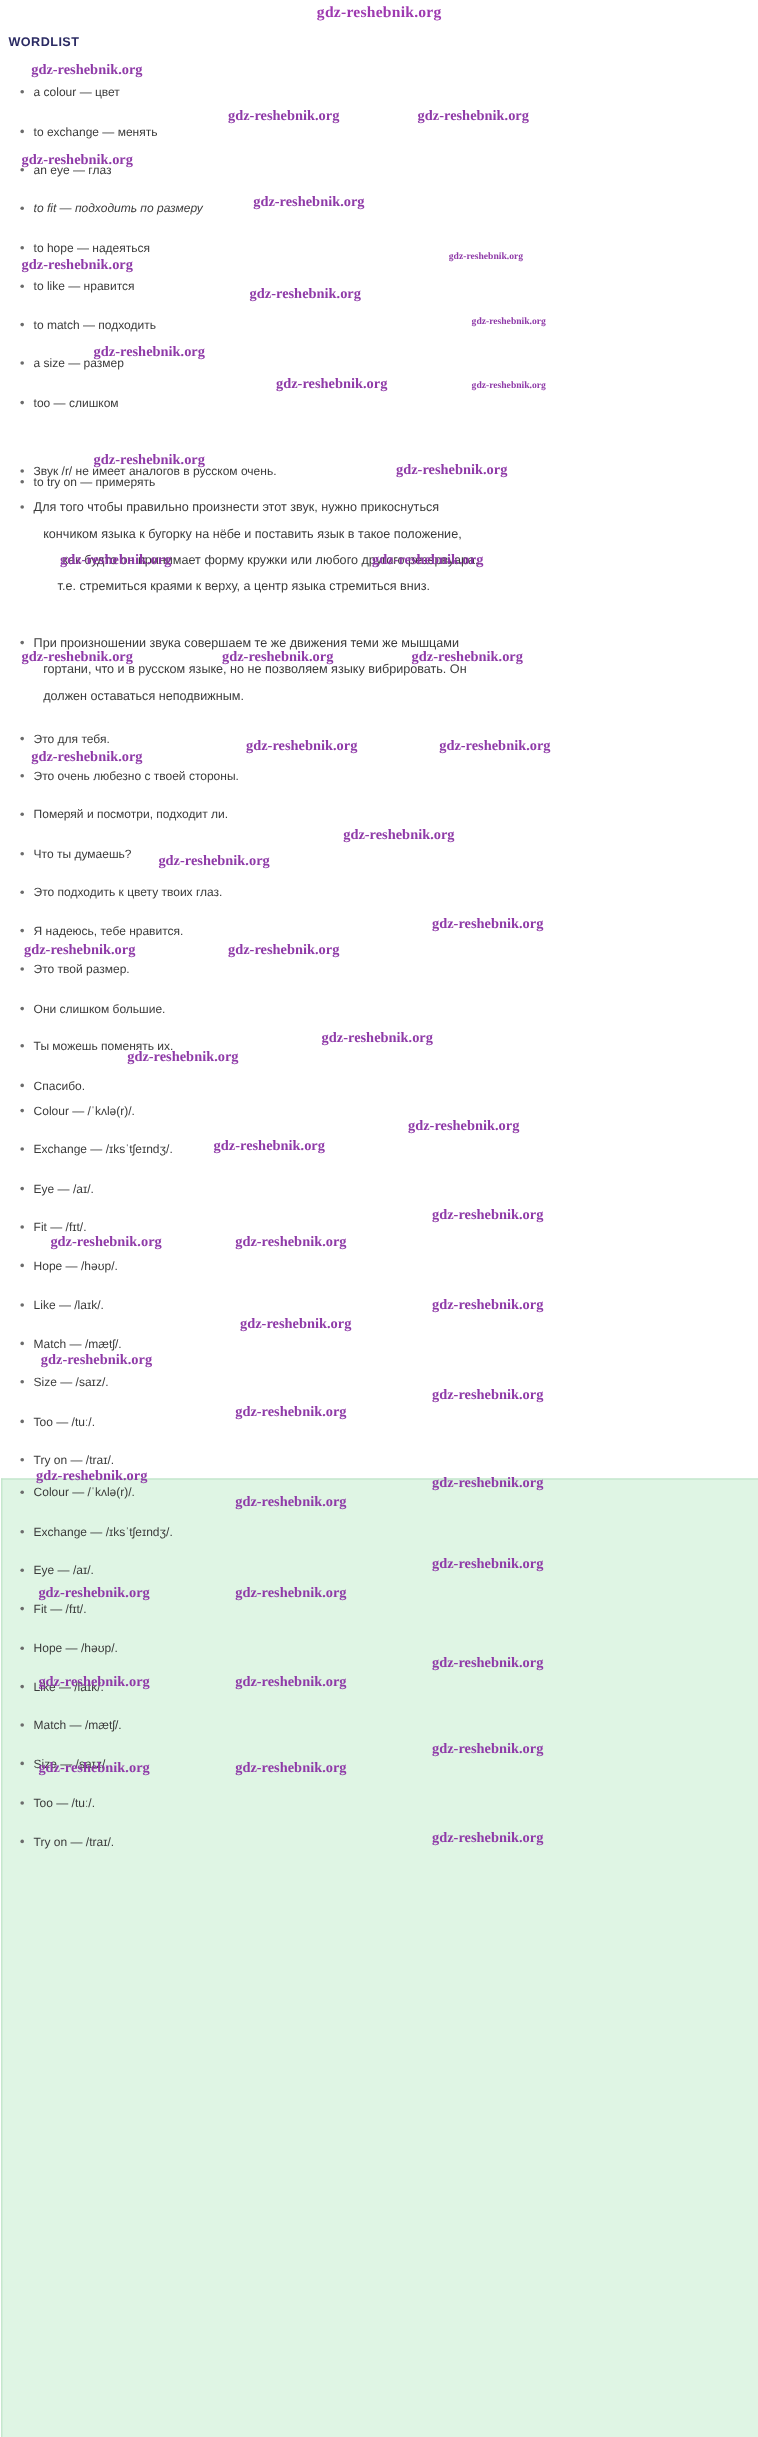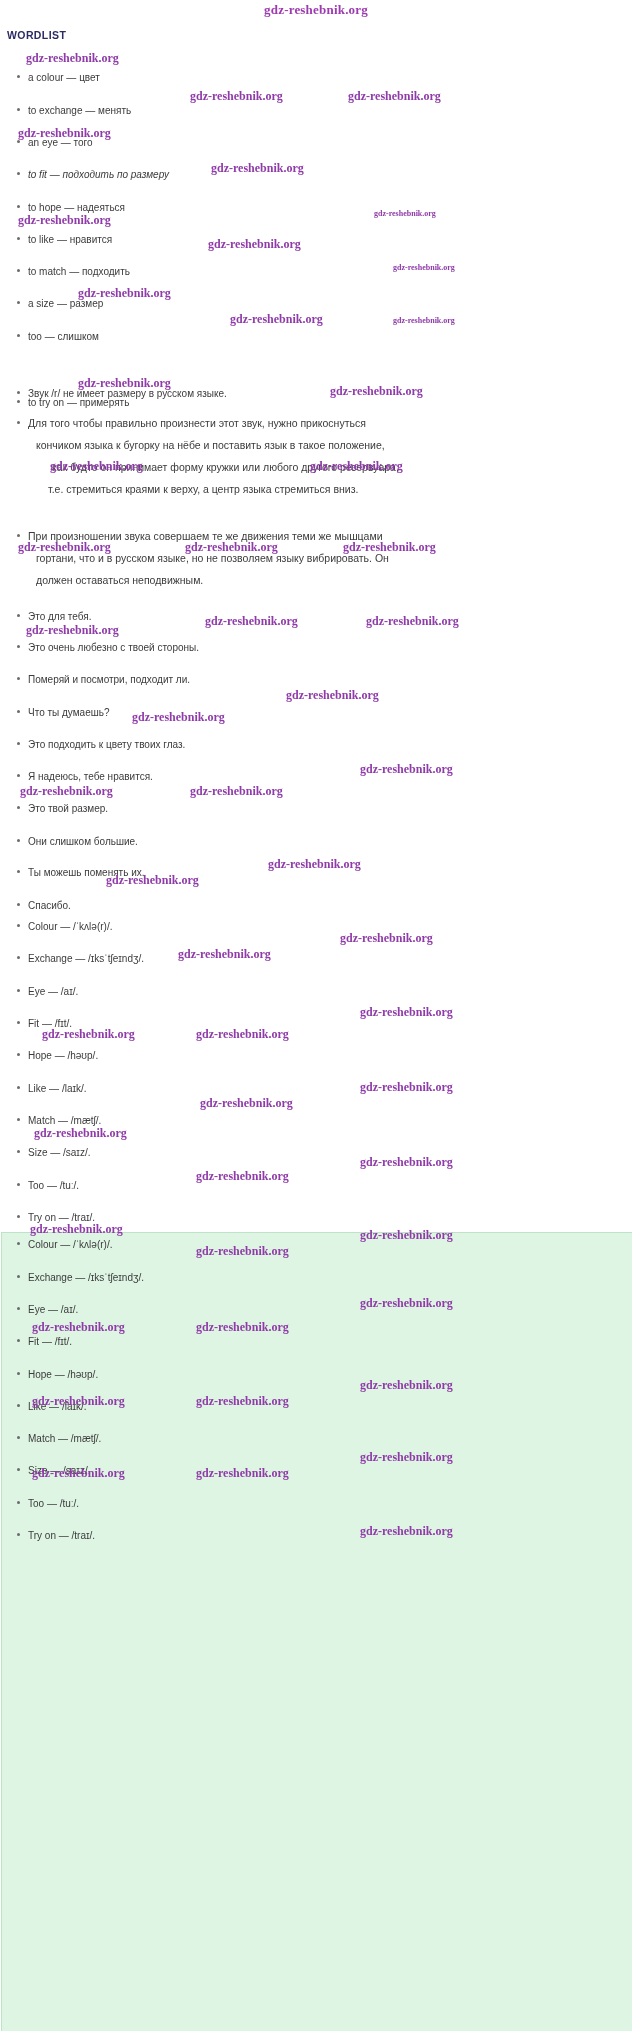--- a/index.html
+++ b/index.html
@@ -116,21 +116,21 @@
   <div class="item" style="top:71px;left:28px;">
     <span class="bullet"></span>
     <span>a colour — цвет</span>
   </div>
   <div class="item" style="top:104px;left:28px;">
     <span class="bullet"></span>
     <span>to exchange — менять</span>
   </div>
   <div class="item" style="top:136px;left:28px;">
     <span class="bullet"></span>
-    <span>an eye — того</span>
+    <span>an eye — глаз</span>
   </div>
   <div class="item" style="top:168px;left:28px;font-style:italic;">
     <span class="bullet"></span>
     <span>to fit — подходить по размеру</span>
   </div>
   <div class="item" style="top:201px;left:28px;">
     <span class="bullet"></span>
     <span>to hope — надеяться</span>
   </div>
   <div class="item" style="top:233px;left:28px;">
@@ -149,21 +149,21 @@
     <span class="bullet"></span>
     <span>too — слишком</span>
   </div>
   <div class="item" style="top:362px;left:28px;margin-top:34px;">
     <span class="bullet"></span>
     <span>to try on — примерять</span>
   </div>
 
   <div class="item" style="top:387px;left:28px;">
     <span class="bullet"></span>
-    <span>Звук /r/ не имеет размеру в русском языке.</span>
+    <span>Звук /r/ не имеет аналогов в русском очень.</span>
   </div>
 
   <div class="para" style="top:412px;left:28px;width:560px;">
     <span class="bullet"></span>
     <div>Для того чтобы правильно произнести этот звук, нужно прикоснуться</div>
     <div style="margin-left:8px;">кончиком языка к бугорку на нёбе и поставить язык в такое положение,</div>
     <div style="margin-left:24px;">как будто он принимает форму кружки или любого другого резервуара,</div>
     <div style="margin-left:20px;">т.е. стремиться краями к верху, а центр языка стремиться вниз.</div>
   </div>
 

